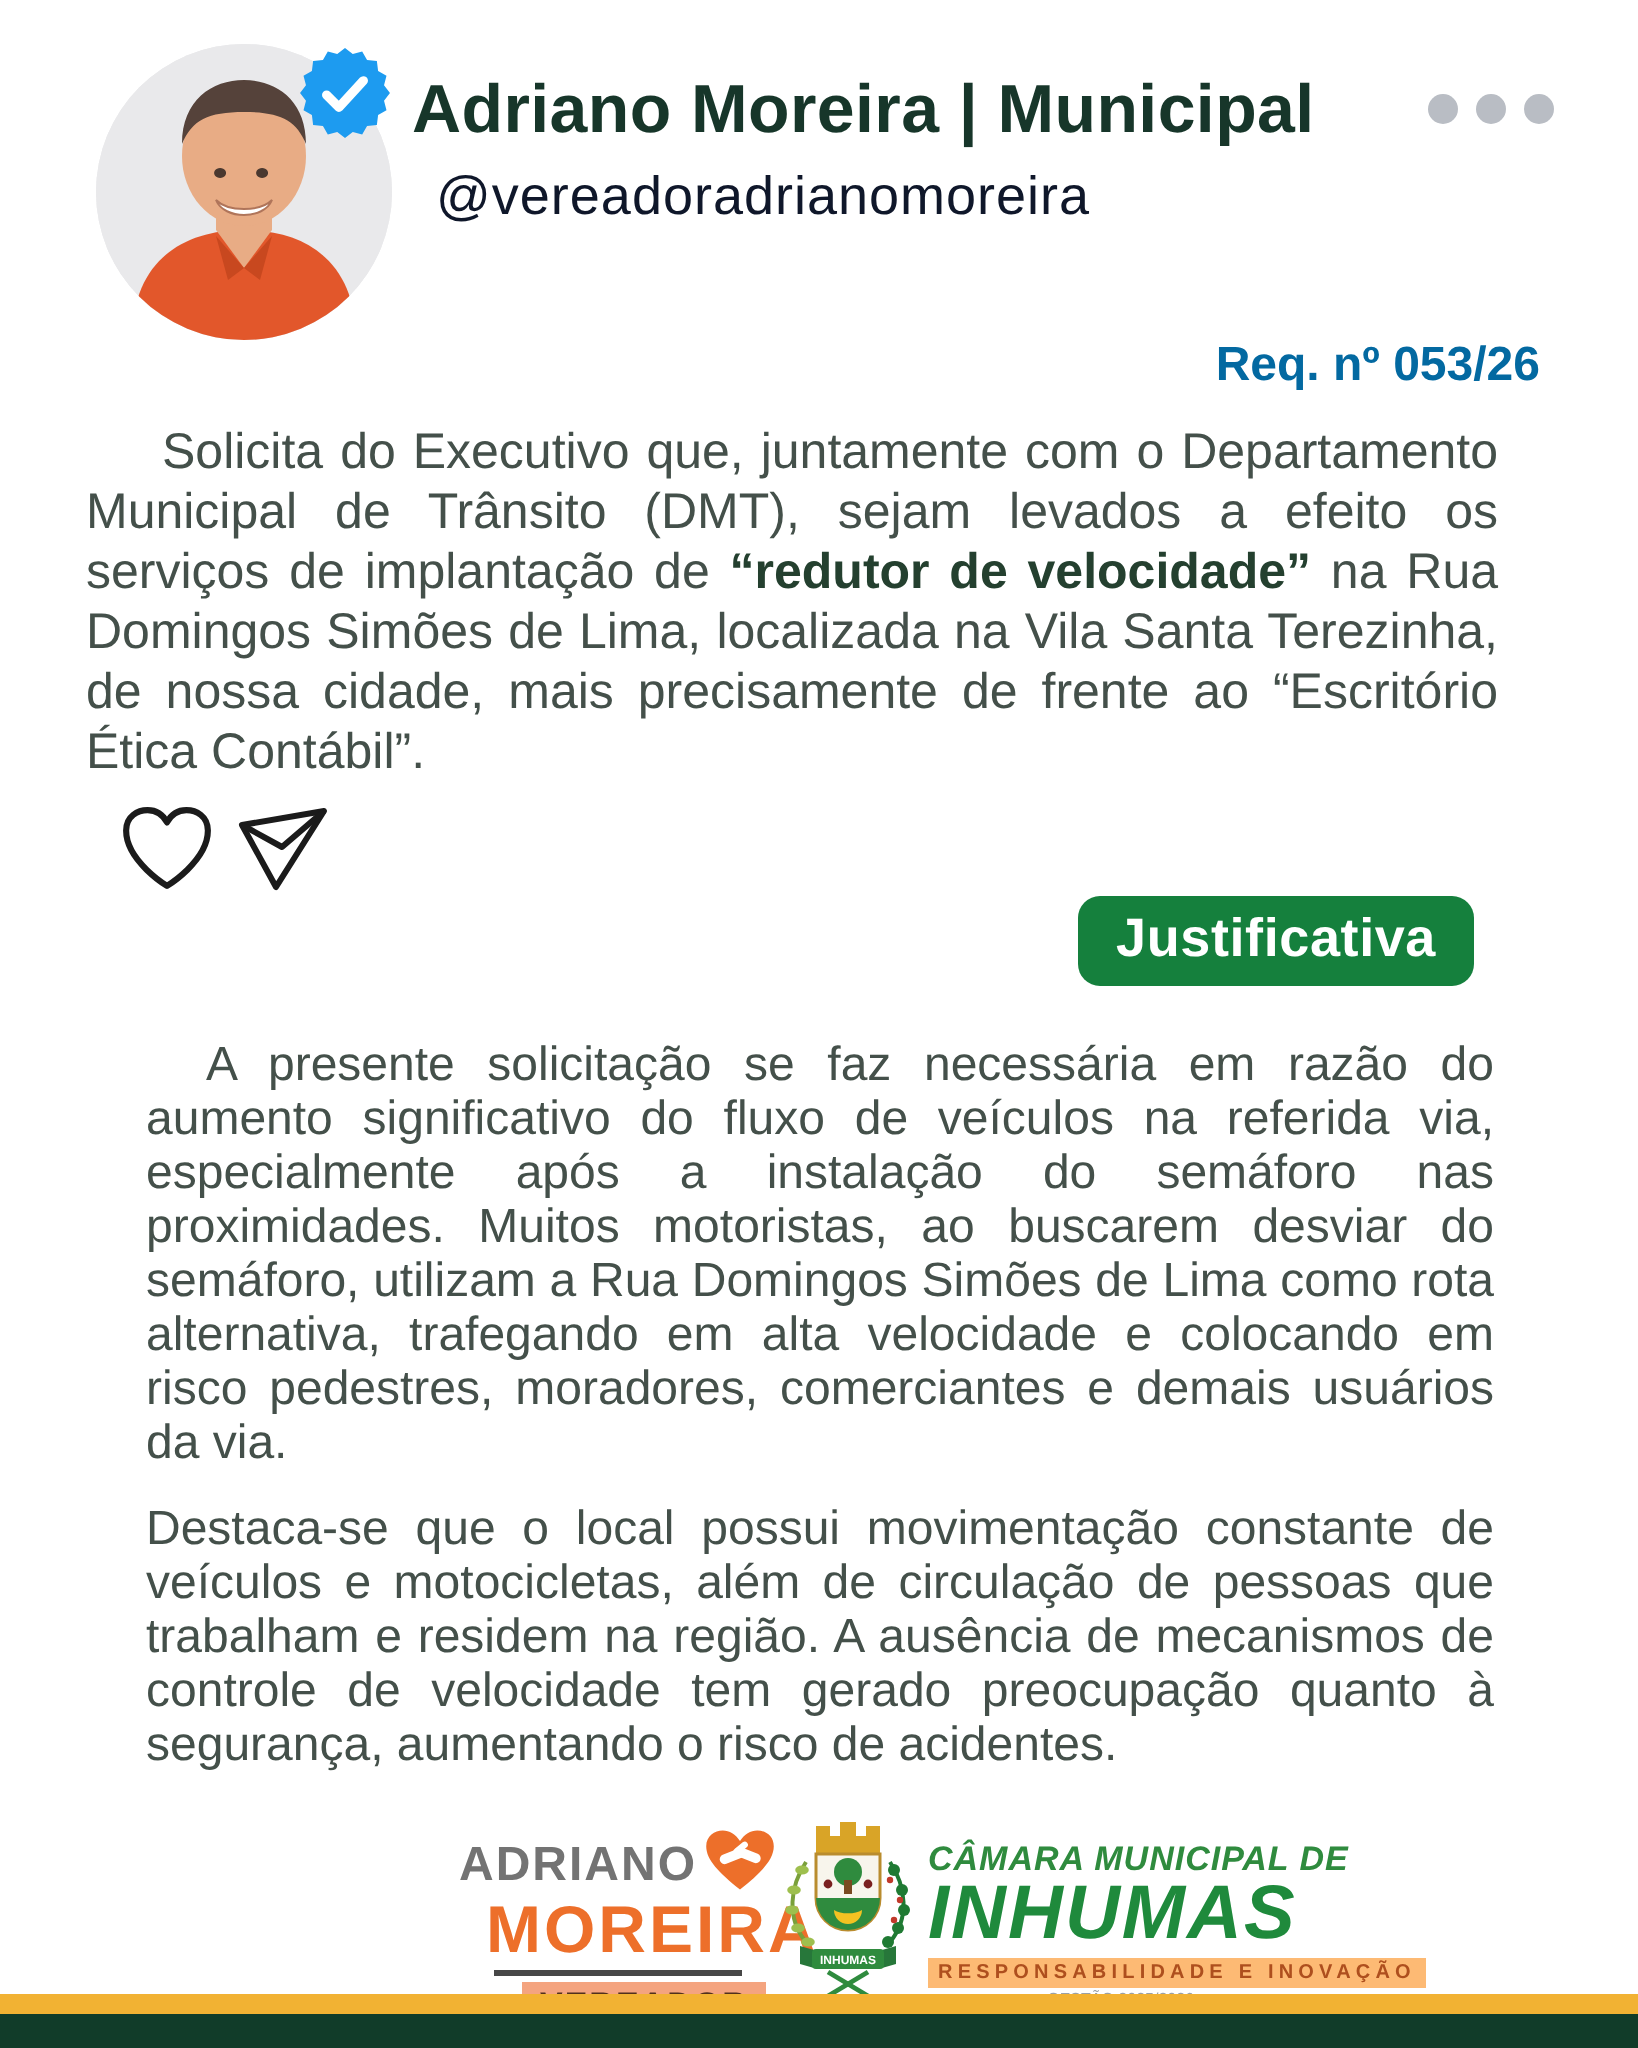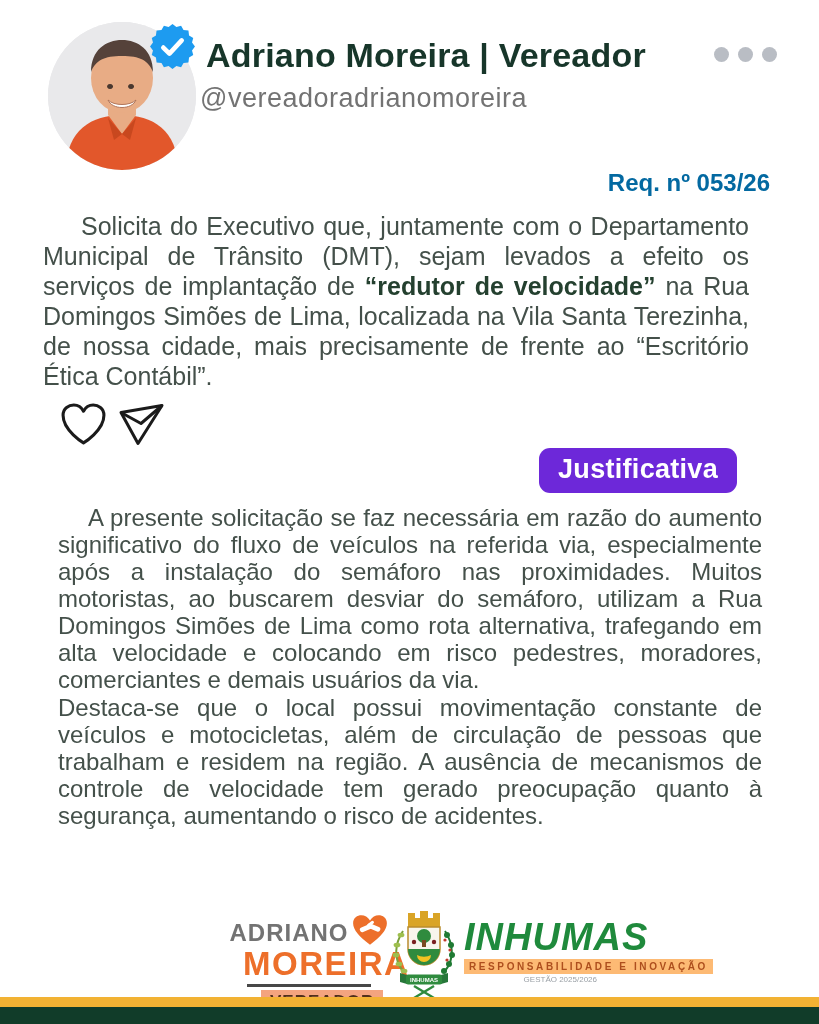--- a/index.html
+++ b/index.html
@@ -13,21 +13,21 @@
   .avatar {
     position:absolute; left:48px; top:22px; width:148px; height:148px;
     border-radius:50%; overflow:hidden; background:#e9e9eb;
   }
   .verified { position:absolute; left:149px; top:23px; width:47px; height:47px; }
   .profile-name {
     position:absolute; left:206px; top:36px; font-size:34px; font-weight:bold;
     color:#17362a; letter-spacing:0.2px; white-space:nowrap;
   }
   .profile-handle {
-    position:absolute; left:200px; top:83px; font-size:27px; color:#737373;
+    position:absolute; left:218px; top:83px; font-size:27px; color:#0f172a;
     letter-spacing:0.5px; white-space:nowrap;
   }
   .dots { position:absolute; left:714px; top:47px; display:flex; gap:9px; cursor:pointer; }
   .dots span { width:15px; height:15px; border-radius:50%; background:#b9bdc4; }
 
   
   .req-number {
     position:absolute; right:49px; top:169px; font-size:24px; font-weight:bold;
     color:#0369a1;
   }
@@ -37,29 +37,29 @@
     text-align:justify; text-indent:38px;
   }
   .request-text .hl { font-weight:bold; color:#24402f; }
 
   
   .actions { position:absolute; left:60px; top:401px; display:flex; gap:7px; align-items:center; }
   .actions .icn { display:inline-block; cursor:pointer; }
 
   
   .badge {
-    position:absolute; right:82px; top:448px; background:#6d28d9; color:#ffffff;
+    position:absolute; right:82px; top:448px; background:#15803d; color:#ffffff;
     font-weight:bold; font-size:27px; padding:6px 19px 8px 19px; border-radius:11px;
     letter-spacing:0.3px;
   }
   .just {
     position:absolute; left:57px; top:503px; width:706px;
     font-size:24px; line-height:27px; color:#44504a; text-align:justify;
   }
-  .just p { margin:1px; }
+  .just p { margin:16px; }
   .just p.indent { text-indent:30px; }
 
   
   .logo-left { position:absolute; left:243px; top:913px; width:132px; text-align:center; }
   .logo-left .row1 { display:flex; align-items:flex-start; justify-content:center; gap:2px; }
   .logo-left .first {
     font-size:24px; font-weight:bold; color:#737373; letter-spacing:1px; padding-top:6px;
   }
   .logo-left .last {
     font-size:33px; font-weight:bold; color:#ed6f2a; letter-spacing:1.5px; margin-top:-6px;
@@ -106,21 +106,21 @@
       <path d="M60 78 C66 84 82 84 88 78 C84 88 64 88 60 78 Z" fill="#ffffff" stroke="#b0755a" stroke-width="1"></path>
     </svg>
     <div></div>
   </div>
   <div class="verified">
     <svg width="47" height="47" viewBox="0 0 46 46">
       <polygon fill="#1d9bf0" points="45,23 42.1,26.8 43.3,31.4 39.2,33.8 38.6,38.6 33.8,39.2 31.4,43.3 26.8,42.1 23,45 19.2,42.1 14.6,43.3 12.2,39.2 7.4,38.6 6.8,33.8 2.7,31.4 3.9,26.8 1,23 3.9,19.2 2.7,14.6 6.8,12.2 7.4,7.4 12.2,6.8 14.6,2.7 19.2,3.9 23,1 26.8,3.9 31.4,2.7 33.8,6.8 38.6,7.4 39.2,12.2 43.3,14.6 42.1,19.2"></polygon>
       <polyline points="14,24 20,30 32,17" fill="none" stroke="#ffffff" stroke-width="4.5" stroke-linecap="round" stroke-linejoin="round"></polyline>
     </svg>
   </div>
-  <div class="profile-name">Adriano Moreira | Vereador</div>
+  <div class="profile-name">Adriano Moreira | Municipal</div>
   <div class="profile-handle">@vereadoradrianomoreira</div>
   <div class="dots">
       <span></span>
       <span></span>
       <span></span>
     </div>
 
   <div class="req-number">Req. nº 053/26</div>
   <p class="request-text"><span>Solicita do Executivo que, juntamente com o Departamento Municipal de Trânsito (DMT), sejam levados a efeito os serviços de implantação de </span><span class="hl">“redutor de velocidade”</span><span> na Rua Domingos Simões de Lima, localizada na Vila Santa Terezinha, de nossa cidade, mais precisamente de frente ao “Escritório Ética Contábil”.</span></p>
 
@@ -204,20 +204,21 @@
       <rect x="23" y="69.5" width="36" height="10" rx="2" fill="#2f8b3e"></rect>
       <text x="41" y="77" text-anchor="middle" font-size="6" font-family="Liberation Sans, sans-serif" font-weight="bold" fill="#ffffff">INHUMAS</text>
       <g stroke="#2f8b3e" stroke-width="2.4" fill="none">
         <path d="M31 93 L51 81"></path>
           <path d="M51 93 L31 81"></path>
       </g>
     </svg>
   </div>
 
   <div class="chamber">
+    <div class="l1">CÂMARA MUNICIPAL DE</div>
     <div class="l2">INHUMAS</div>
     <div><span class="l3">RESPONSABILIDADE E INOVAÇÃO</span></div>
     <div class="l4">GESTÃO 2025/2026</div>
   </div>
 
   <div class="stripe-yellow"></div>
   <div class="stripe-green"></div>
 
 </div>
 

